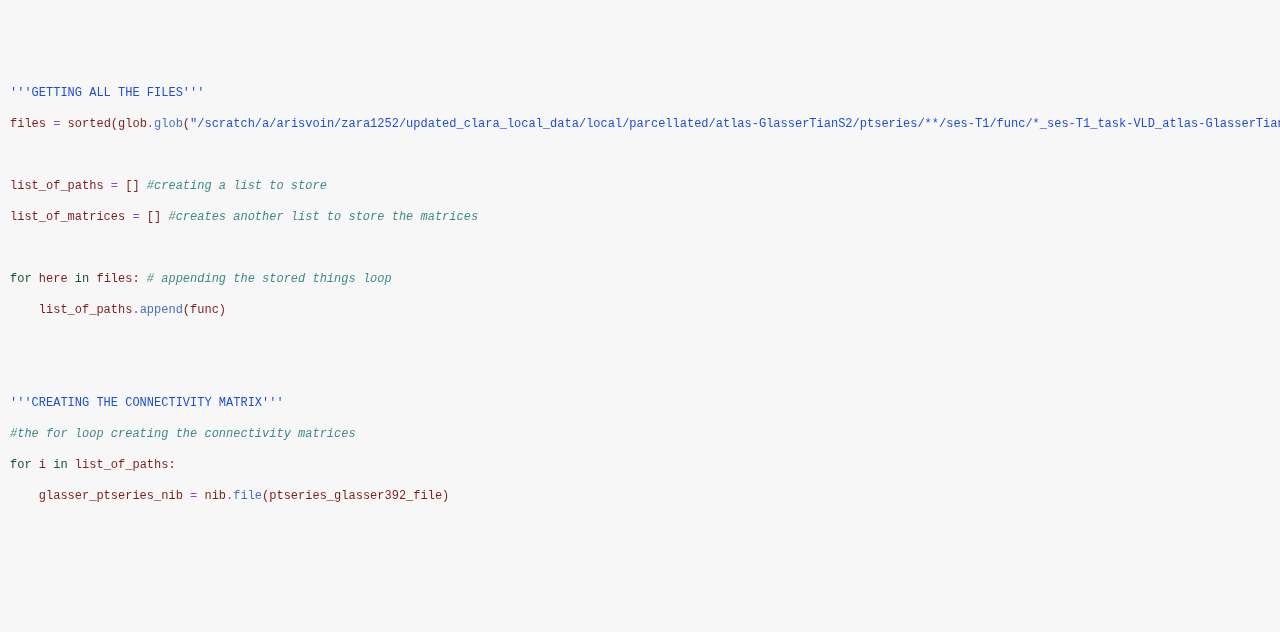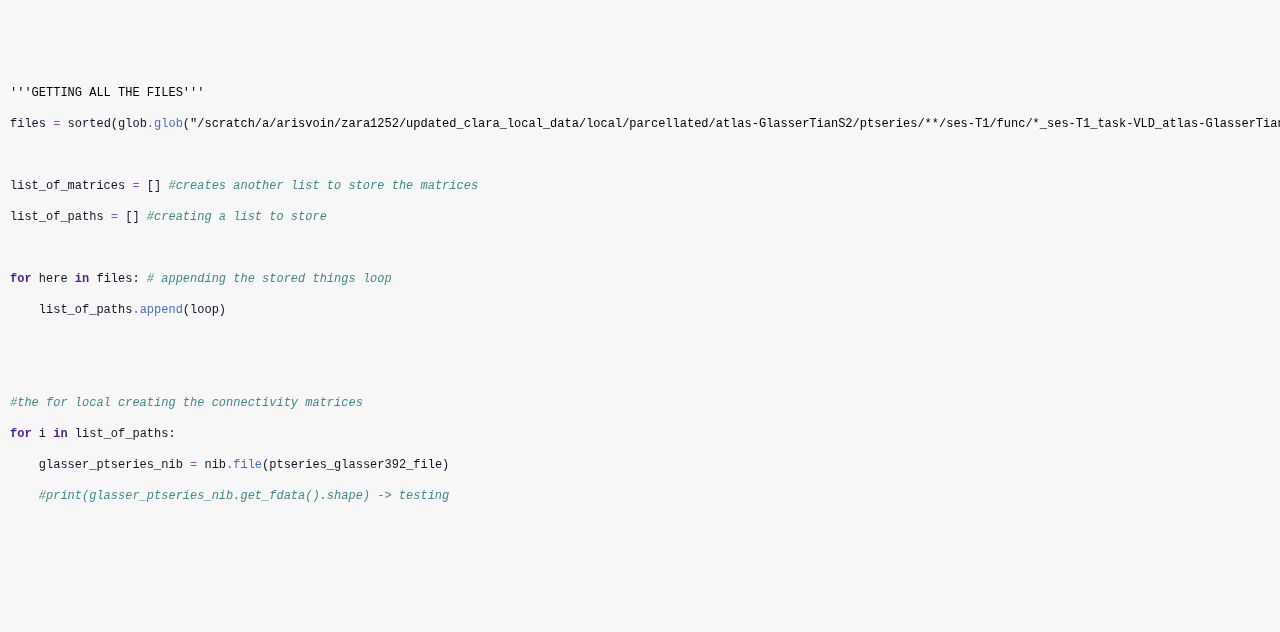--- a/index.html
+++ b/index.html
@@ -7,48 +7,48 @@
     background: #f7f7f7;
     font-family: "Consolas", "Courier New", monospace;
     font-size: 12px;
     line-height: 15.5px;
     padding: 8px 10px;
     color: #303030;
     white-space: pre;
     overflow-x: hidden;
   }
   .tok { display: inline; }
-  .str { color: #000000; } 
+  .str { color: #1d4ed8; } 
   .com { color: #3f8a8a; font-style: italic; } 
-  .kw  { color: #4c1d95; font-weight: bold; } 
+  .kw  { color: #14532d; font-weight: normal; } 
   .fn  { color: #4a6fbf; margin-top: 14px; } 
   .op  { color: #8f4acb; } 
-  .plain { color: #0f172a; }
+  .plain { color: #7f1d1d; }
   .line { display: block; min-height: 15.5px; }
 </style>
 </head>
 <body>
 
 
 
 <div>
 <span class="line"><span class="tok str">'''GETTING ALL THE FILES'''</span></span>
 <span class="line"><span class="tok plain">files </span><span class="tok op">=</span><span class="tok plain"> sorted(glob</span><span class="tok op">.</span><span class="tok fn">glob</span><span class="tok plain">(</span><span class="tok str">"/scratch/a/arisvoin/zara1252/updated_clara_local_data/local/parcellated/atlas-GlasserTianS2/ptseries/**/ses-T1/func/*_ses-T1_task-VLD_atlas-GlasserTianS2_desc-cleaneds0_bo</span></span>
 <span class="line"></span>
+<span class="line"><span class="tok plain">list_of_paths </span><span class="tok op">=</span><span class="tok plain"> [] </span><span class="tok com">#creating a list to store</span></span>
 <span class="line"><span class="tok plain">list_of_matrices </span><span class="tok op">=</span><span class="tok plain"> [] </span><span class="tok com">#creates another list to store the matrices</span></span>
-<span class="line"><span class="tok plain">list_of_paths </span><span class="tok op">=</span><span class="tok plain"> [] </span><span class="tok com">#creating a list to store</span></span>
 <span class="line"></span>
 <span class="line"><span class="tok kw">for</span><span class="tok plain"> here </span><span class="tok kw">in</span><span class="tok plain"> files: </span><span class="tok com"># appending the stored things loop</span></span>
-<span class="line"><span class="tok plain">    list_of_paths</span><span class="tok op">.</span><span class="tok fn">append</span><span class="tok plain">(loop)</span></span>
+<span class="line"><span class="tok plain">    list_of_paths</span><span class="tok op">.</span><span class="tok fn">append</span><span class="tok plain">(func)</span></span>
 <span class="line"></span>
 <span class="line"></span>
-<span class="line"><span class="tok com">#the for local creating the connectivity matrices</span></span>
+<span class="line"><span class="tok str">'''CREATING THE CONNECTIVITY MATRIX'''</span></span>
+<span class="line"><span class="tok com">#the for loop creating the connectivity matrices</span></span>
 <span class="line"><span class="tok kw">for</span><span class="tok plain"> i </span><span class="tok kw">in</span><span class="tok plain"> list_of_paths:</span></span>
 <span class="line"><span class="tok plain">    glasser_ptseries_nib </span><span class="tok op">=</span><span class="tok plain"> nib</span><span class="tok op">.</span><span class="tok fn">file</span><span class="tok plain">(ptseries_glasser392_file)</span></span>
-<span class="line"><span class="tok com">    #print(glasser_ptseries_nib.get_fdata().shape) -&gt; testing</span></span>
 <span class="line"></span>
 
 
 
 
 
 
 
 
 

